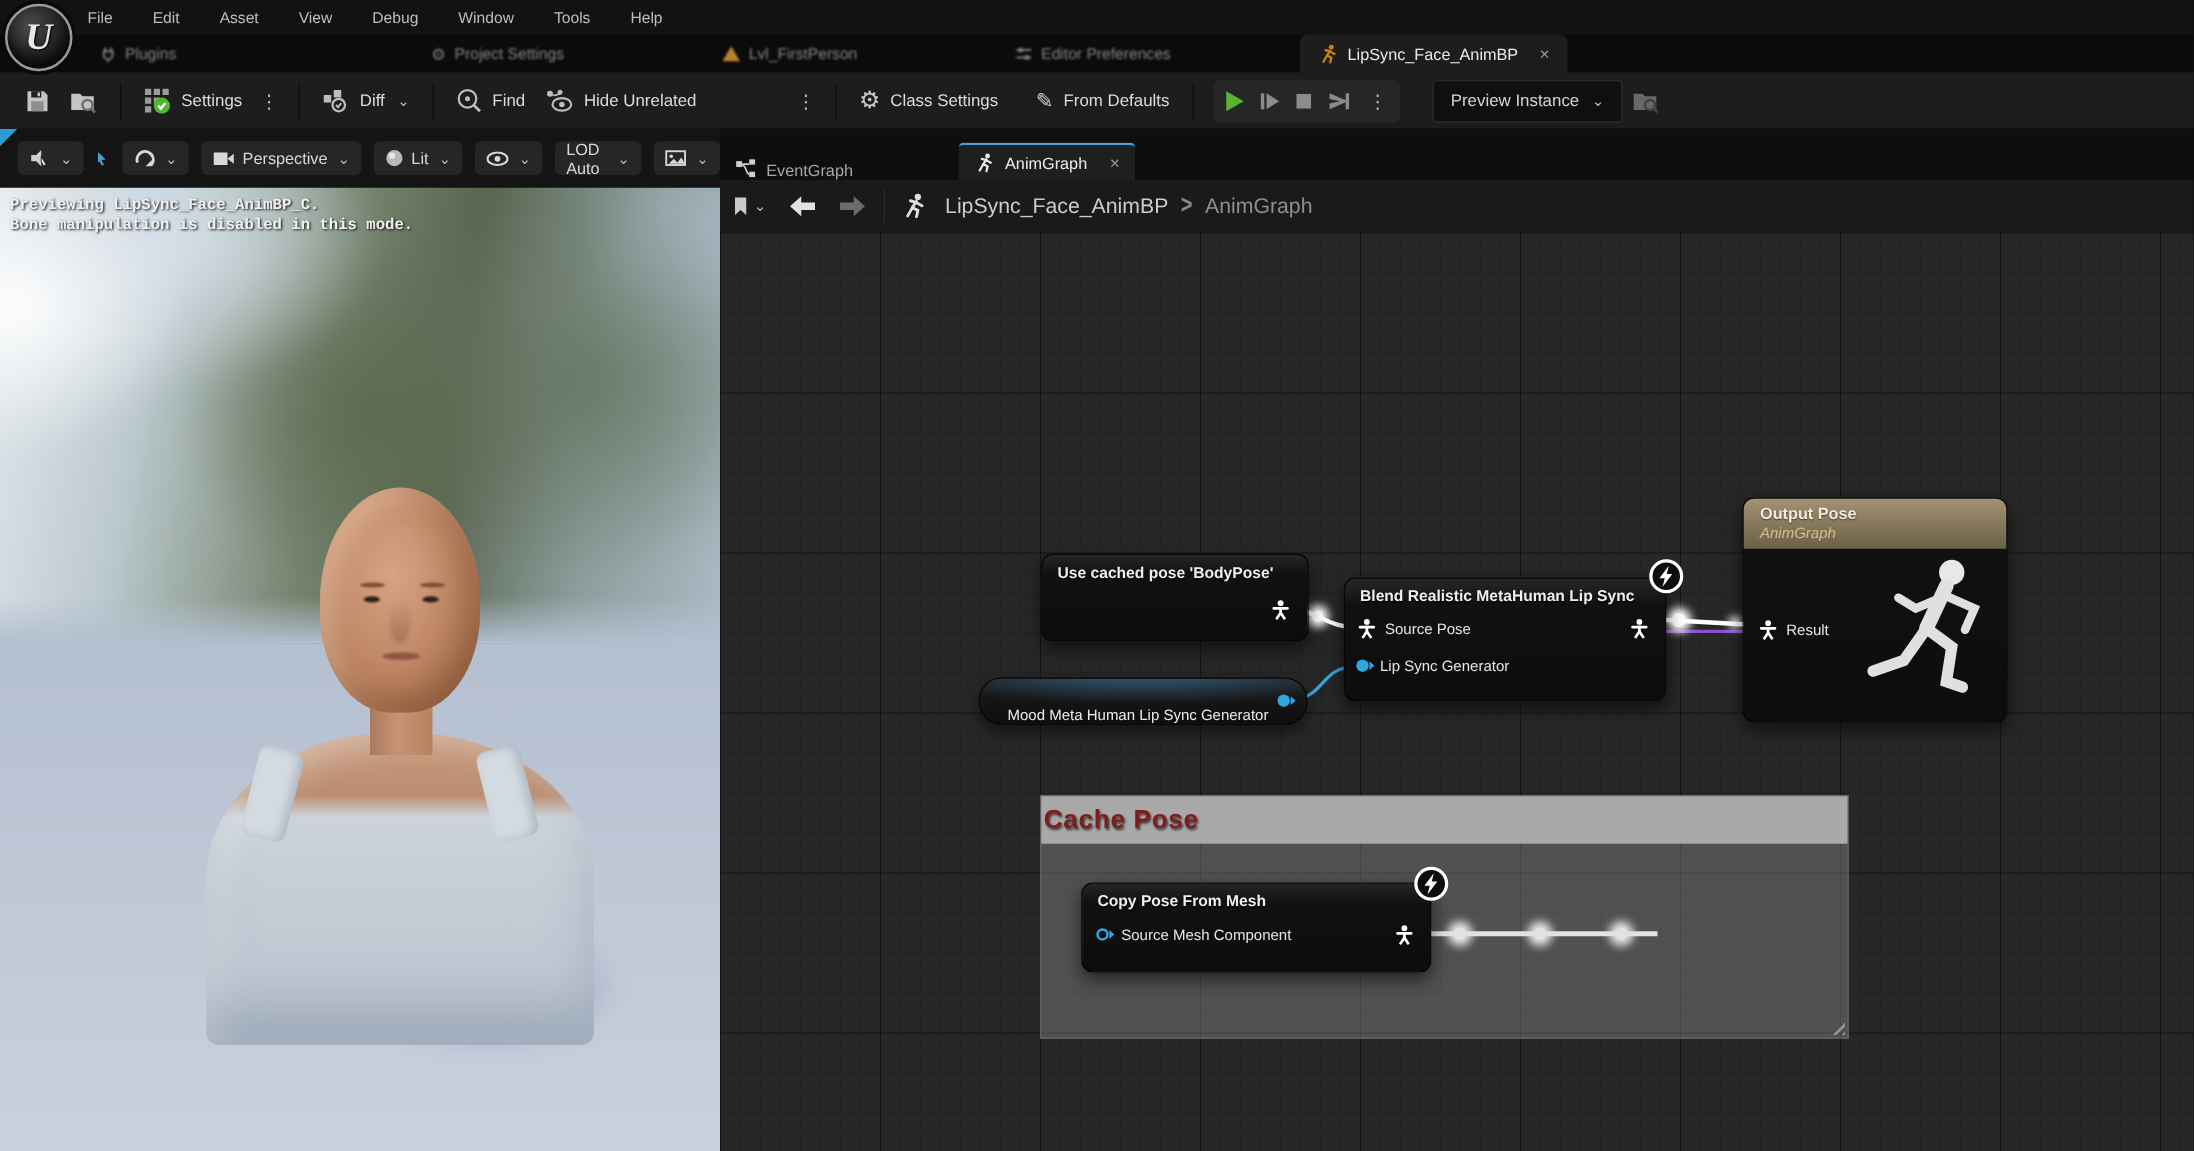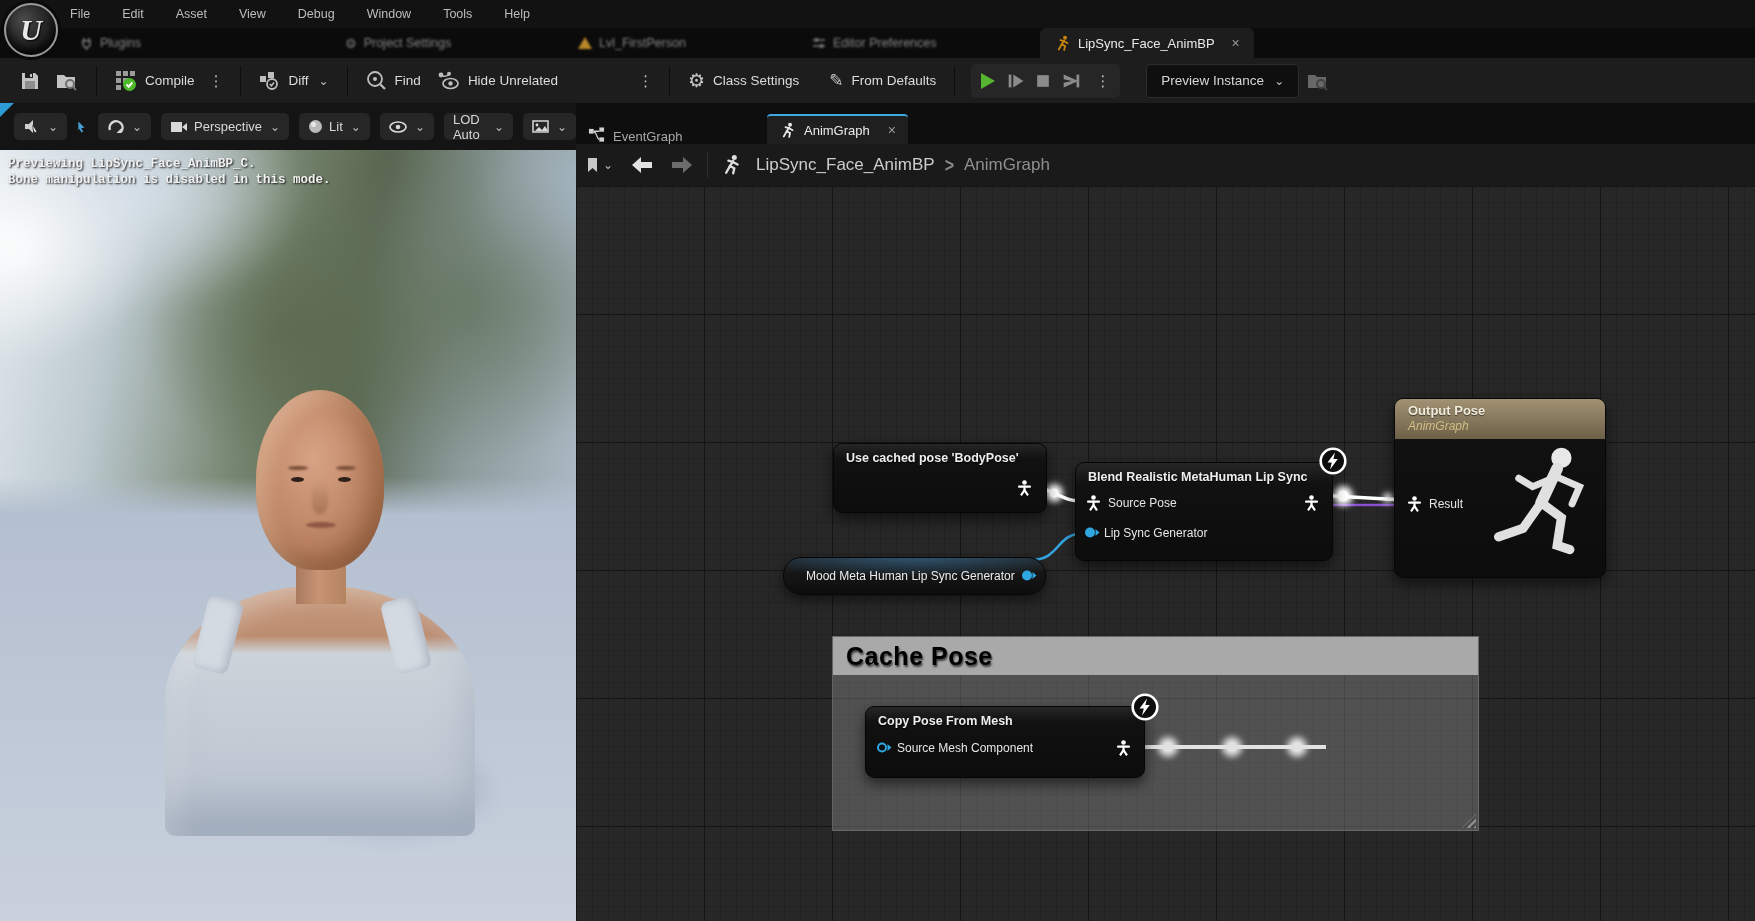--- a/index.html
+++ b/index.html
@@ -115,28 +115,28 @@
     background:linear-gradient(#262626,#111 22%,#0c0c0c);
     box-shadow:0 6px 14px rgba(0,0,0,.55);}
   .node-title{font-size:12.5px;font-weight:bold;color:#efefef;text-shadow:0 1px 1px #000;
     padding:7px 12px 0 12px;white-space:nowrap;}
   .pin-label{position:absolute;font-size:12px;color:#e6e6e6;white-space:nowrap;}
   .pin{position:absolute;cursor:crosshair;}
 
   .pill{position:absolute;height:36px;border-radius:18px;border:1px solid #060606;
     background:radial-gradient(130% 120% at 50% -10%, rgba(72,152,212,.5), rgba(0,0,0,0) 55%),
                linear-gradient(#1d1d1d,#0d0d0d);
-    box-shadow:0 5px 12px rgba(0,0,0,.5);display:flex;align-items:center;margin-top:15px;}
+    box-shadow:0 5px 12px rgba(0,0,0,.5);display:flex;align-items:flex-end;}
   .pill span{font-size:12px;color:#ececec;padding-left:22px;}
 
   .badge{position:absolute;width:30px;height:30px;z-index:6;}
 
   .comment{position:absolute;background:rgba(168,168,168,.33);border:1px solid rgba(130,130,130,.5);}
   .comment-header{height:38px;background:#a9a9a9;display:flex;align-items:center;cursor:move;}
-  .comment-title{font-size:25px;font-weight:bold;color:#000000;padding-left:13px;
+  .comment-title{font-size:21px;font-weight:bold;color:#7f1d1d;padding-left:2px;
     text-shadow:1px 2px 2px rgba(0,0,0,.65);letter-spacing:.5px;}
   .resize-handle{position:absolute;right:2px;bottom:2px;width:14px;height:14px;cursor:nwse-resize;
     background:repeating-linear-gradient(135deg, transparent 0 3px, #8f8f8f 3px 5px);
     clip-path:polygon(100% 0,100% 100%,0 100%);}
 
   .outhdr{height:40px;border-radius:8px 8px 0 0;background:linear-gradient(#a29274,#6c6047);
     padding:4px 0 0 13px;box-sizing:border-box;}
   .outhdr .t1{font-size:13px;font-weight:bold;color:#f1ebdc;text-shadow:0 1px 1px rgba(0,0,0,.6);}
   .outhdr .t2{font-size:12px;font-style:italic;color:#d3be86;margin-top:1px;}
 
@@ -223,21 +223,21 @@
           <rect x="1" y="1" width="5" height="5"></rect>
             <rect x="8" y="1" width="5" height="5"></rect>
             <rect x="15" y="1" width="5" height="5"></rect>
           <rect x="1" y="8" width="5" height="5"></rect>
             <rect x="8" y="8" width="5" height="5"></rect>
           <rect x="1" y="15" width="5" height="5"></rect>
         </g>
         <circle cx="14.5" cy="14.5" r="6.5" fill="#4db829"></circle>
         <path d="M11.5 14.5l2.2 2.3 3.6-4.4" stroke="#fff" stroke-width="2" fill="none"></path>
       </svg>
-      <span>Compile</span>
+      <span>Settings</span>
     </div>
     <span class="kebab">⋮</span>
     <div class="sep"></div>
     <div class="tb-item">
       <svg class="icon" width="22" height="20" viewBox="0 0 22 20">
         <rect x="1" y="5" width="6" height="6" fill="#bdbdbd"></rect>
           <rect x="9" y="1" width="6" height="6" fill="#bdbdbd"></rect>
         <circle cx="13" cy="13" r="5" fill="none" stroke="#bdbdbd" stroke-width="1.8"></circle>
         <path d="M10.8 13l1.6 1.7 2.6-3.2" stroke="#bdbdbd" stroke-width="1.6" fill="none"></path>
       </svg>

